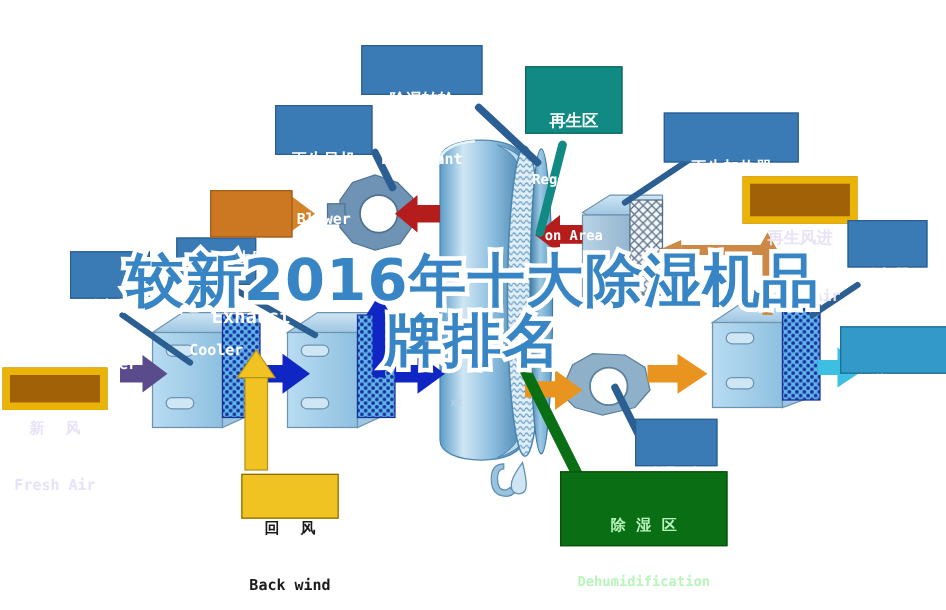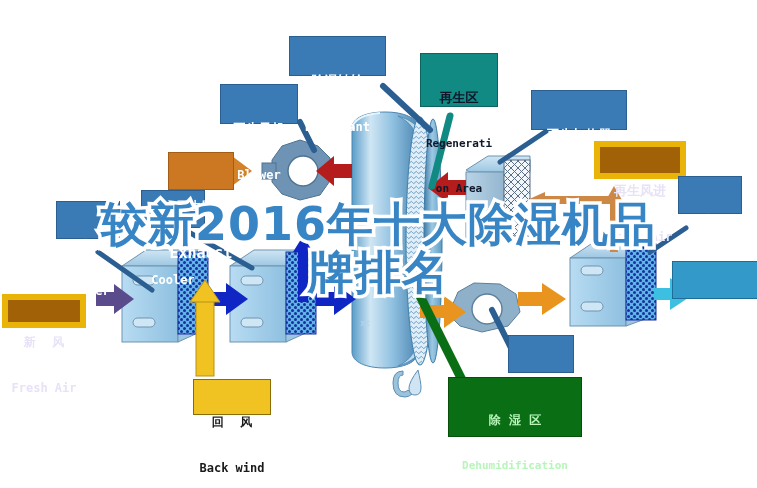--- a/index.html
+++ b/index.html
@@ -37,21 +37,21 @@
   
   .lbl-blue{
     background:#3a7ab5;
     border:1px solid #2b5f92;
     color:#ffffff;
   }
   
   .lbl-teal{
     background:#128a84;
     border:1px solid #0c6460;
-    color:#0f172a;
+    color:#ffffff;
   }
   
   .lbl-orange{
     background:#cc7722;
     border:1px solid #a35d17;
     color:#ffffff;
   }
   
   .lbl-purple{
     background:#a16207;
@@ -333,21 +333,21 @@
   <span class="cn" style="font-size:13px;">再生风机</span>
   <span class="en" style="font-size:12px;">Blower</span>
 </div>
 
 <div class="lbl lbl-teal" style="left:420px;top:53px;width:78px;height:54px;padding-top:3px;">
   <span class="cn" style="font-size:13px;">再生区</span>
   <span class="en" style="font-size:11px;">Regenerati</span>
   <span class="en" style="font-size:11px;">on Area</span>
 </div>
 
-<div class="lbl lbl-blue" style="left:531px;top:90px;width:96px;height:40px;padding-top:3px;">
+<div class="lbl lbl-blue" style="left:531px;top:90px;width:108px;height:40px;padding-top:3px;">
   <span class="cn" style="font-size:13px;">再生加热器</span>
   <span class="en" style="font-size:12px;">heater</span>
 </div>
 
 <div class="lbl lbl-purple" style="left:594px;top:141px;width:92px;height:38px;padding-top:3px;">
   <span class="cn" style="font-size:13px;">再生风进</span>
   <span class="en" style="font-size:12px;">Fresh Air</span>
 </div>
 
 <div class="lbl lbl-orange" style="left:168px;top:152px;width:66px;height:38px;padding-top:13px;">

